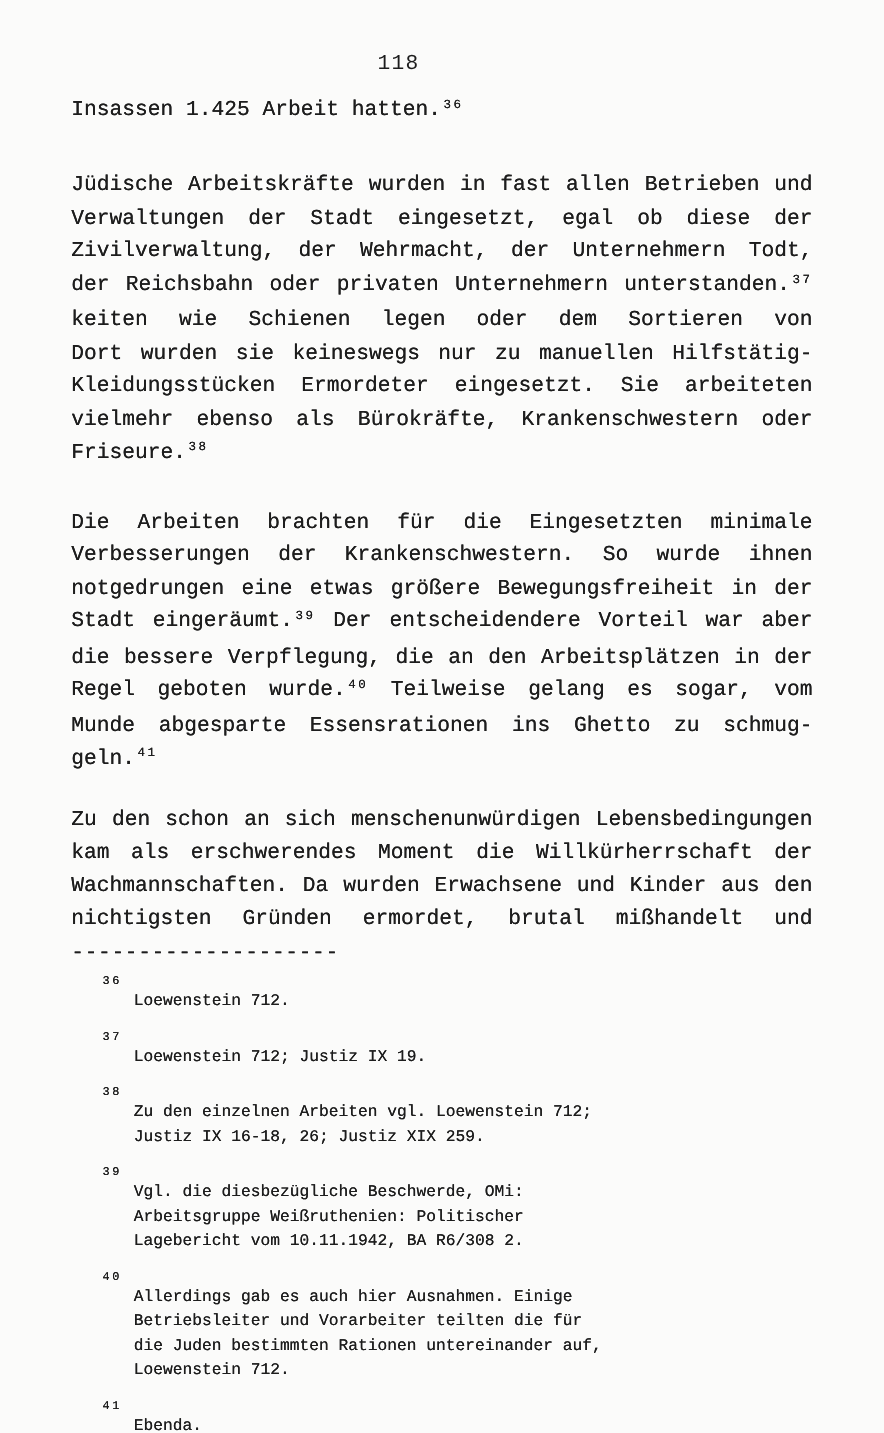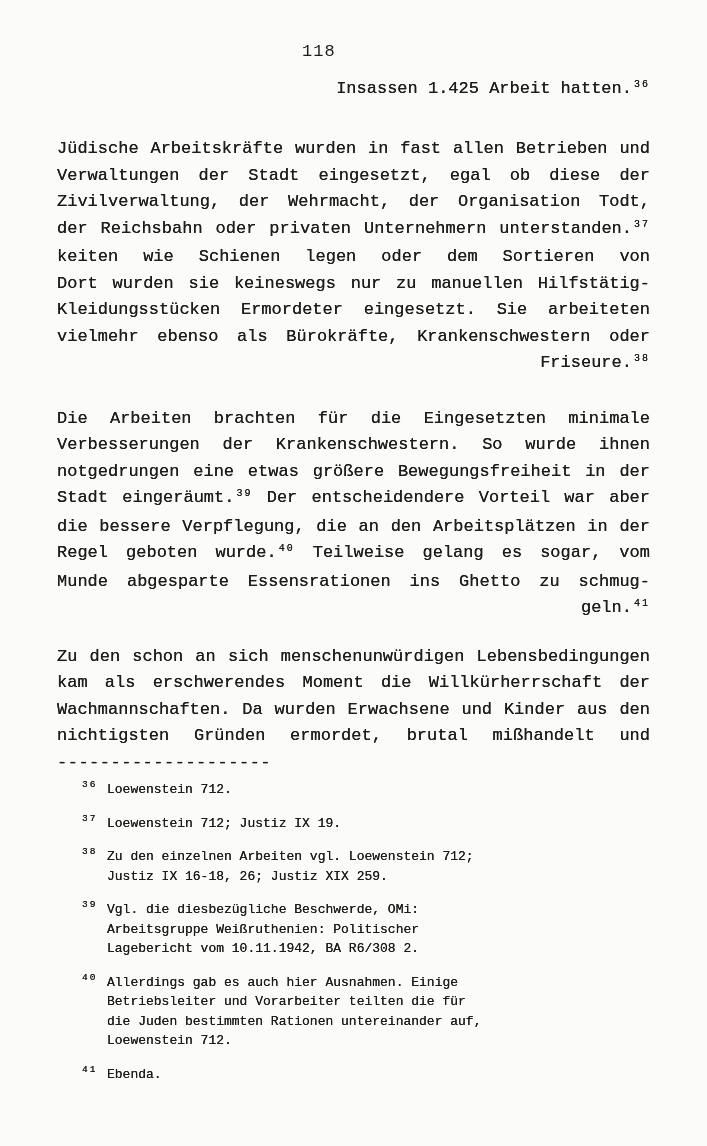--- a/index.html
+++ b/index.html
@@ -27,21 +27,20 @@
   }
   .pagenum {
     margin-left: 245px;
     letter-spacing: 1px;
   }
   .tline {
     font-size: 17px;
     line-height: 26.5px;
     white-space: normal;
     text-shadow: 0 0 0.4px currentColor;
-    text-align: right;
   }
   .tline.just {
     text-align: justify;
     text-align-last: justify;
   }
   .para:nth-child(1) { margin-bottom: 32px; }
   .para:nth-child(2) { margin-bottom: 27px; }
   .para:nth-child(3) { margin-bottom: 20px; margin-top: 24px; }
   .para:nth-child(4) { margin-bottom: 0; }
   .fnref {
@@ -70,20 +69,21 @@
   .fnmark {
     flex: 0 0 25px;
     font-size: 9.5px;
     letter-spacing: 2px;
     position: relative;
     top: -1px;
     text-shadow: 0 0 0.3px currentColor;
   }
   .fnbody {
     flex: 1 1 auto;
+    margin-top: 11px;
   }
   .fnline {
     font-size: 13px;
     line-height: 19.5px;
     white-space: normal;
     text-shadow: 0 0 0.35px currentColor;
   }
 </style>
 </head>
 <body>
@@ -94,21 +94,21 @@
     <span class="pagenum">118</span>
   </div>
 
   <div id="paragraphs">
       <div class="para">
         <div class="tline">Insassen 1.425 Arbeit hatten.<span class="fnref">36</span></div>
       </div>
       <div class="para">
         <div class="tline just">Jüdische Arbeitskräfte wurden in fast allen Betrieben und</div>
         <div class="tline just">Verwaltungen der Stadt eingesetzt, egal ob diese der</div>
-        <div class="tline just">Zivilverwaltung, der Wehrmacht, der Organisation Todt,</div>
+        <div class="tline just">Zivilverwaltung, der Wehrmacht, der Unternehmern Todt,</div>
         <div class="tline just">der Reichsbahn oder privaten Unternehmern unterstanden.<span class="fnref">37</span></div>
         <div class="tline just">keiten wie Schienen legen oder dem Sortieren von</div>
         <div class="tline just">Dort wurden sie keineswegs nur zu manuellen Hilfstätig-</div>
         <div class="tline just">Kleidungsstücken Ermordeter eingesetzt. Sie arbeiteten</div>
         <div class="tline just">vielmehr ebenso als Bürokräfte, Krankenschwestern oder</div>
         <div class="tline">Friseure.<span class="fnref">38</span></div>
       </div>
       <div class="para">
         <div class="tline just">Die Arbeiten brachten für die Eingesetzten minimale</div>
         <div class="tline just">Verbesserungen der Krankenschwestern. So wurde ihnen</div>

